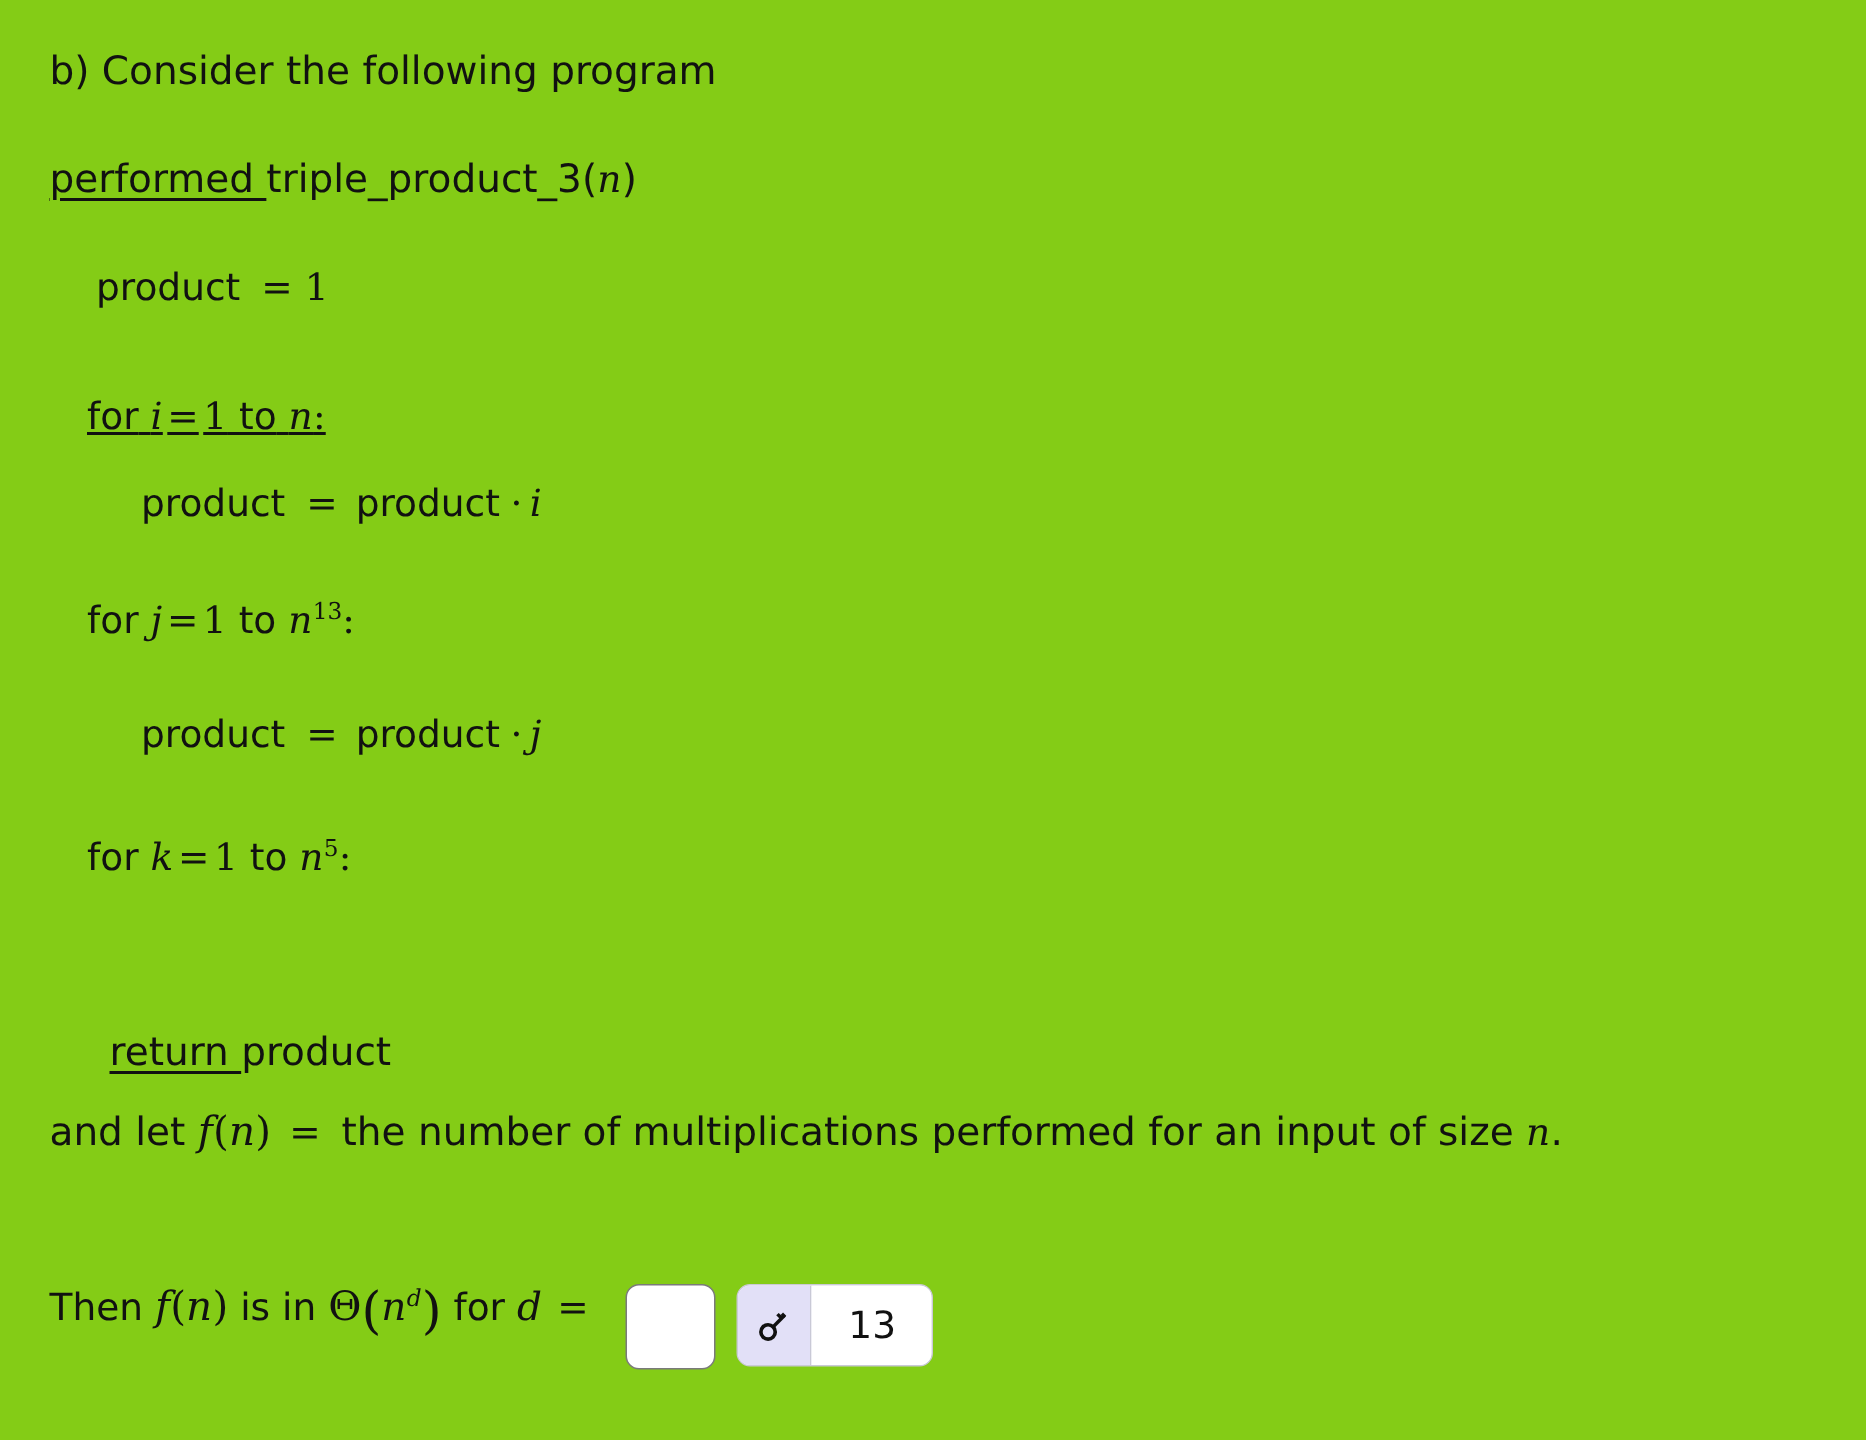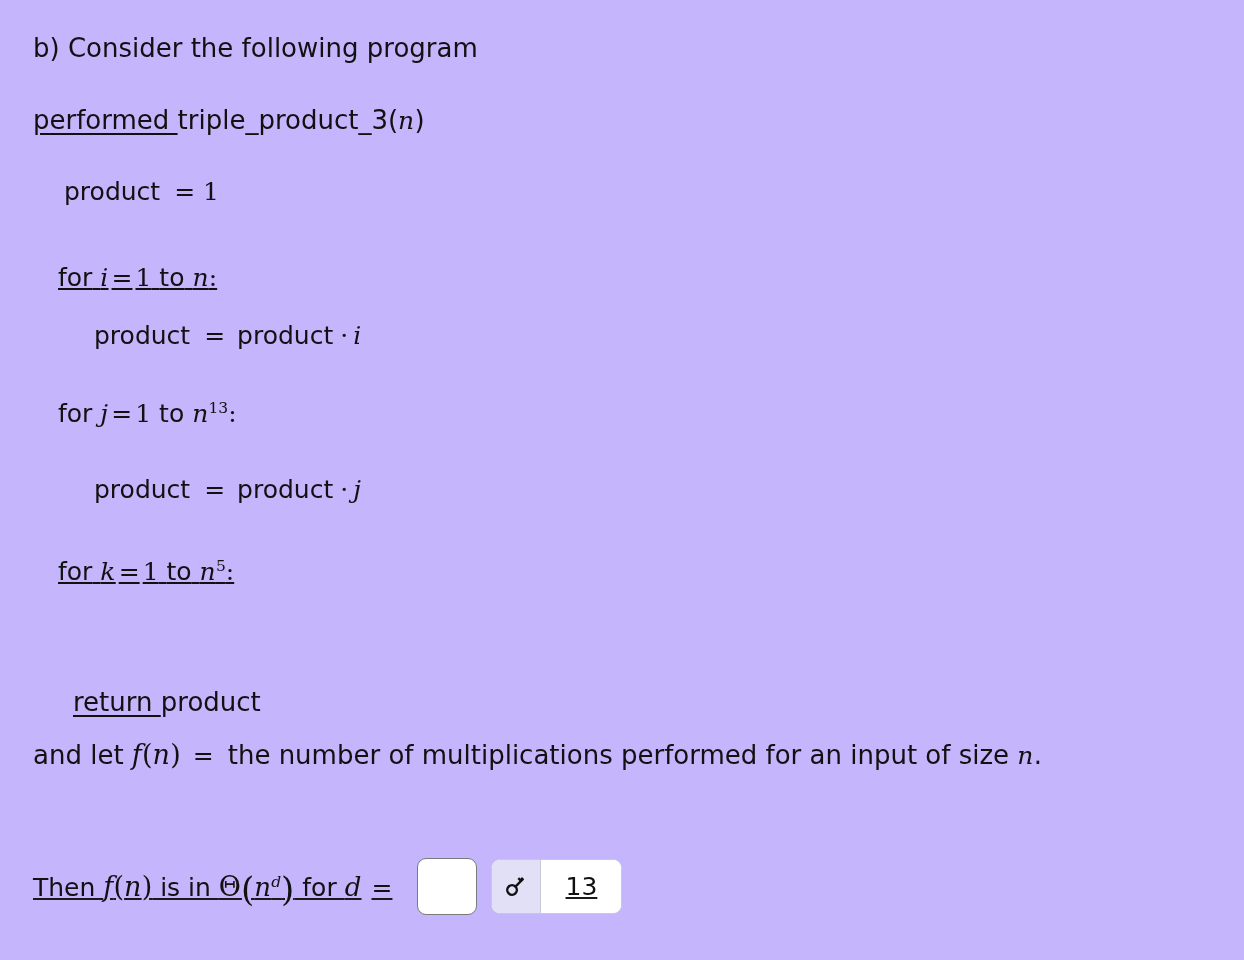--- a/index.html
+++ b/index.html
@@ -14,21 +14,21 @@
     font-family: "DejaVu Sans", sans-serif;
     color: #1a1a1a;
     overflow: hidden;
   }
 
   .page {
     position: absolute;
     left: 0; top: 0;
     width: 1244px;
     height: 960px;
-    background: #c4b5fd;
+    background: #84cc16;
   }
 
   
   .line {
     position: absolute;
     white-space: nowrap;
     font-family: "DejaVu Sans", sans-serif;
     font-size: 25px;
     line-height: 1.1;
     color: #111111;
@@ -92,23 +92,22 @@
     font-style: normal;
     font-size: 27px;
   }
 
   
   #answer-row {
     position: absolute;
     left: 33px;
     top: 856px;
     display: flex;
-    align-items: center;
+    align-items: flex-start;
     height: 60px;
-    text-decoration: underline;
   }
   #answer-text {
     font-size: 25px;
     white-space: nowrap;
     color: #111111;
   }
   .answer-input {
     width: 60px;
     height: 57px;
     margin-left: 22px;
@@ -178,21 +177,21 @@
   </div>
 
   <div class="line" style="left:58px; top:400px;">
     <span>for</span>&nbsp;<span class="mi">j</span><span class="op">=</span><span class="mn">1</span>&nbsp;<span>to</span>&nbsp;<span class="mi">n</span><sup class="exp">13</sup><span class="mn">:</span>
   </div>
 
   <div class="line" style="left:94px; top:476px;">
     <span>product</span><span class="op" style="padding-left:14px;padding-right:12px;">=</span><span>product</span><span class="dotop" style="padding-left:7px;padding-right:5px;">·</span><span class="mi">j</span>
   </div>
 
-  <div class="line" style="left:58px; top:558px;text-decoration:underline;">
+  <div class="line" style="left:58px; top:558px;">
     <span>for</span>&nbsp;<span class="mi">k</span><span class="op">=</span><span class="mn">1</span>&nbsp;<span>to</span>&nbsp;<span class="mi">n</span><sup class="exp">5</sup><span class="mn">:</span>
   </div>
 
 
   <div class="line" style="left:73px; top:688px; font-size:26px;">
     <span class="kw">return </span><span>product</span>
   </div>
 
   <div class="line" style="left:33px; top:740px; font-size:26px;">
     <span>and let </span><span class="mi" style="font-size:27px;">f</span><span class="mn" style="font-size:27px;">(</span><span class="mi" style="font-size:27px;">n</span><span class="mn" style="font-size:27px;">)</span><span class="op" style="padding-left:12px;padding-right:14px;">=</span><span>the number of multiplications performed for an input of size </span><span class="mi">n</span><span>.</span>

